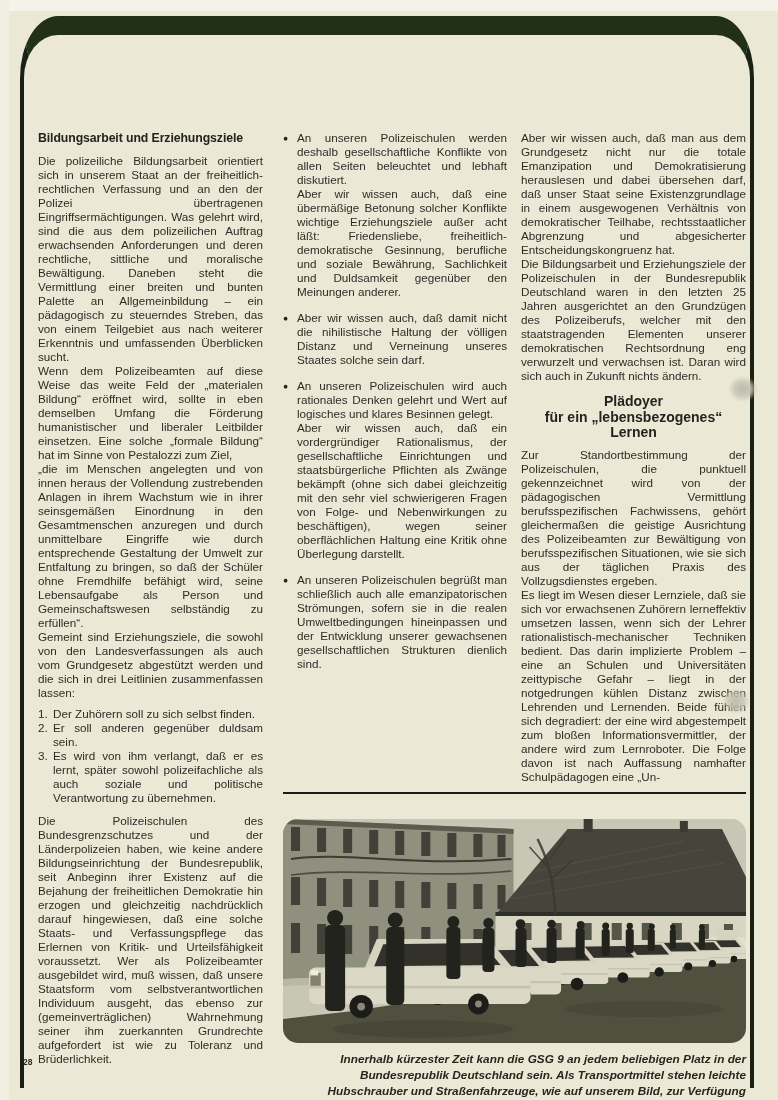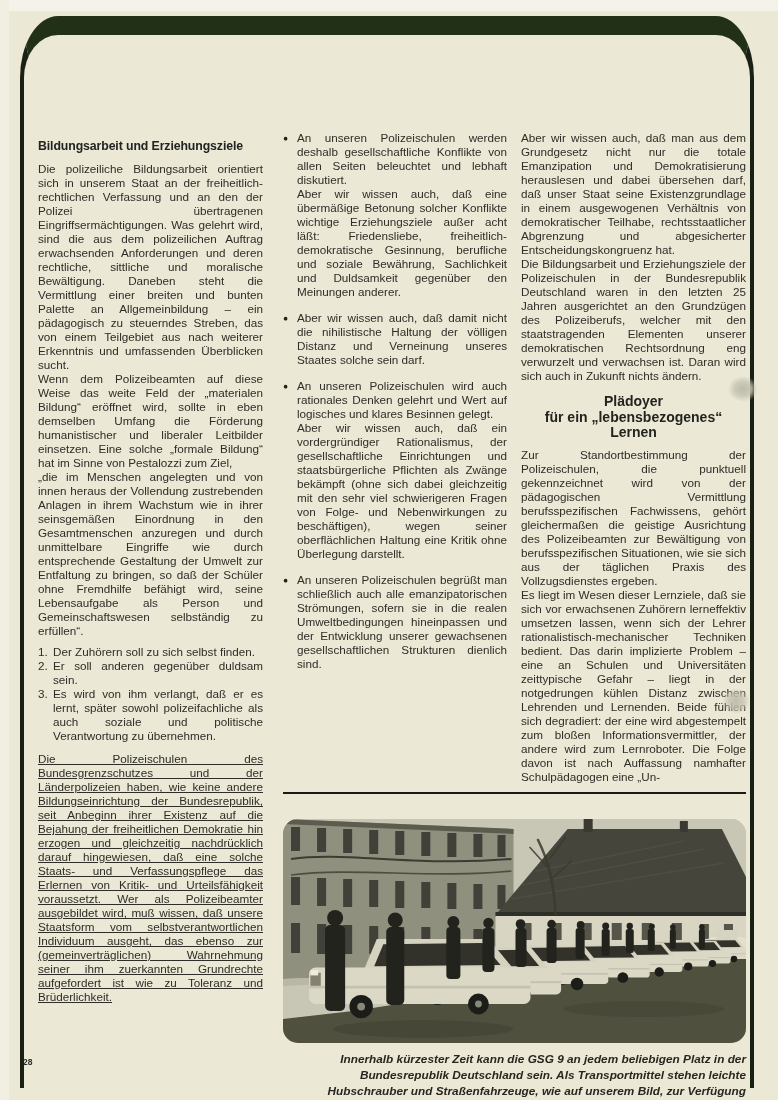--- a/index.html
+++ b/index.html
@@ -23,26 +23,26 @@
     position:absolute;left:38px;top:131px;width:708px;
     display:flex;gap:20px;
     font-size:11.7px;line-height:14px;text-align:justify;
   }
   .c1{width:225px;flex:none;}
   .rt{width:463px;flex:none;}
   .cols{display:flex;gap:14px;}
   .c2{width:224px;flex:none;}
   .c3{width:225px;flex:none;}
   p{margin:0;}
-  h2.head{font-size:12.3px;line-height:15px;margin:8px 0 8px 0;white-space:nowrap;letter-spacing:-0.1px;color:#232320;}
+  h2.head{font-size:12.3px;line-height:15px;margin:0 0 8px 0;white-space:nowrap;letter-spacing:-0.1px;color:#232320;}
   .list{margin:7px 0 9px 0;}
   .li{display:flex;}
   .li .n{flex:none;width:15px;}
   .li .t{flex:1;text-align:justify;}
-  .parafinal{margin-top:3px;text-decoration:underline;}
+  .parafinal{margin-top:3px;}
   .bullet{display:flex;margin-bottom:12px;}
   .bullet:last-child{margin-bottom:0;}
   .dot{flex:none;width:14px;font-size:8.5px;line-height:14px;color:#232320;}
   .btxt{flex:1;}
   .btxt p:empty{display:none;}
   h3.plad{font-size:14px;line-height:15.5px;margin:11px 0 7px 0;text-align:center;color:#232320;}
   .rule{height:2px;background:#1b1b15;margin-top:8px;}
   .photo{
     margin-top:25px;height:224px;border-radius:15px;overflow:hidden;
     background:#b9b7a6;position:relative;
@@ -67,20 +67,21 @@
 <div class="leftstrip"></div>
 <div class="frame"></div>
 
 <div class="content">
 
   <div class="c1">
     <h2 class="head">Bildungsarbeit und Erziehungsziele</h2>
     <p>Die polizeiliche Bildungsarbeit orientiert sich in unserem Staat an der freiheitlich-rechtlichen Verfassung und an den der Polizei übertragenen Eingriffsermächtigungen. Was gelehrt wird, sind die aus dem polizeilichen Auftrag erwachsenden Anforderungen und deren rechtliche, sittliche und moralische Bewältigung. Daneben steht die Vermittlung einer breiten und bunten Palette an Allgemeinbildung – ein pädagogisch zu steuerndes Streben, das von einem Teilgebiet aus nach weiterer Erkenntnis und umfassenden Überblicken sucht.</p>
     <p>Wenn dem Polizeibeamten auf diese Weise das weite Feld der „materialen Bildung“ eröffnet wird, sollte in eben demselben Umfang die Förderung humanistischer und liberaler Leitbilder einsetzen. Eine solche „formale Bildung“ hat im Sinne von Pestalozzi zum Ziel,</p>
     <p>„die im Menschen angelegten und von innen heraus der Vollendung zustrebenden Anlagen in ihrem Wachstum wie in ihrer seinsgemäßen Einordnung in den Gesamtmenschen anzuregen und durch unmittelbare Eingriffe wie durch entsprechende Gestaltung der Umwelt zur Entfaltung zu bringen, so daß der Schüler ohne Fremdhilfe befähigt wird, seine Lebensaufgabe als Person und Gemeinschaftswesen selbständig zu erfüllen“.</p>
+    <p>Gemeint sind Erziehungsziele, die sowohl von den Landesverfassungen als auch vom Grundgesetz abgestützt werden und die sich in drei Leitlinien zusammenfassen lassen:</p>
     <div class="list">
       <div class="li">
         <span class="n">1.</span>
         <span class="t">Der Zuhörern soll zu sich selbst finden.</span>
       </div>
       <div class="li">
         <span class="n">2.</span>
         <span class="t">Er soll anderen gegenüber duldsam sein.</span>
       </div>
       <div class="li">

